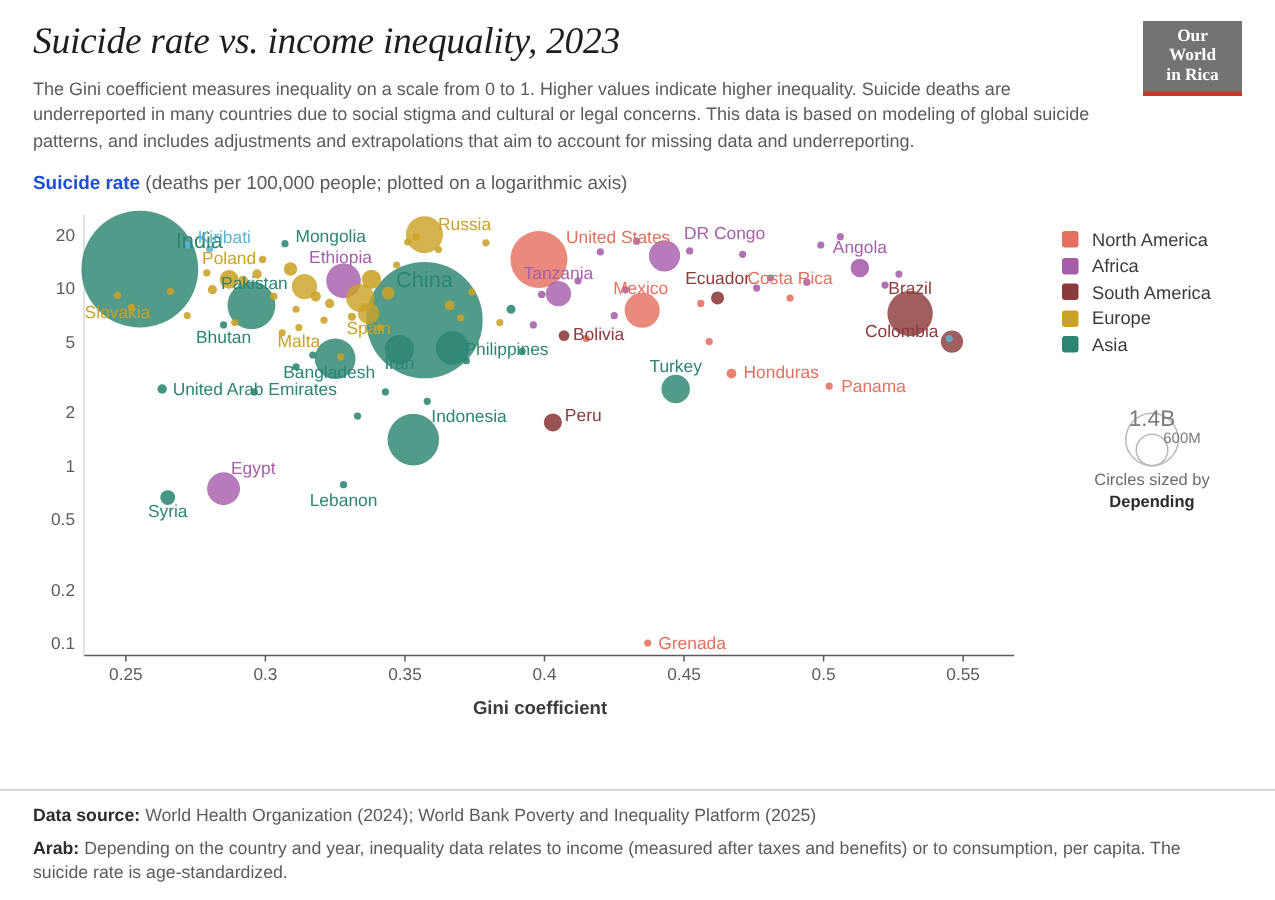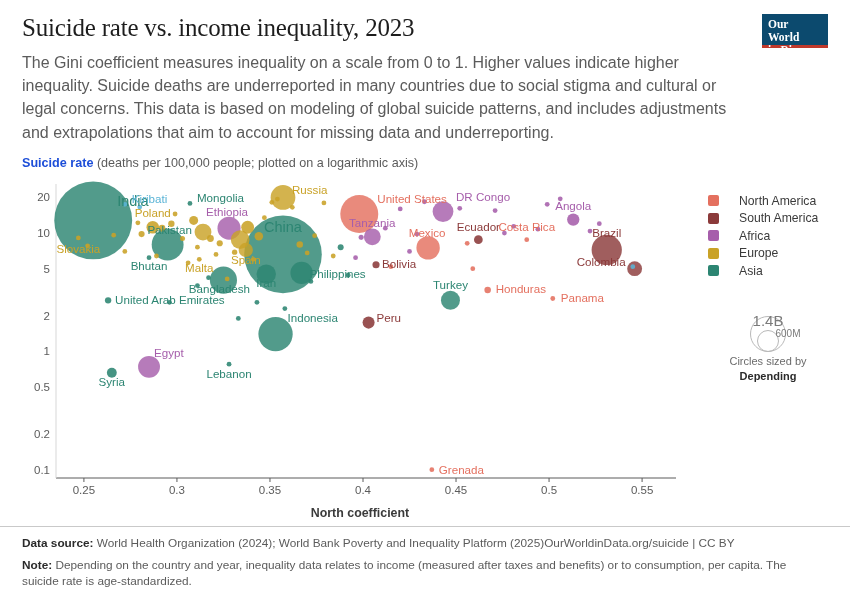--- a/index.html
+++ b/index.html
@@ -14,40 +14,42 @@
   }
   
   .header { padding: 14px 22px 0 22px; position: relative; }
   .title {
     font-size: 25px;
     font-weight: 400;
     color: #1d1d1d;
     letter-spacing: -0.2px;
     margin: 0 0 9px 0;
     font-family: "Liberation Serif", serif;
+    font-style: italic;
   }
   .subtitle {
-    font-size: 16px;
+    font-size: 12px;
     line-height: 1.45;
     color: #5b5b5b;
     max-width: 730px;
     margin: 0;
   }
   .owid-logo {
     position: absolute;
     right: 22px; top: 14px;
-    width: 66px; height: 34px;
-    background: #0c4a6e;
+    width: 66px; height: 50px;
+    background: #737373;
     color: #fff;
     font-family: "Liberation Serif", serif;
     font-size: 11.5px;
     font-weight: bold;
     line-height: 1.15;
     padding: 4px 6px;
     border-bottom: 3px solid #c0392b;
+    text-align: center;
   }
   
   .y-axis-title {
     padding: 12px 22px 4px 22px;
     font-size: 12.6px;
     color: #5b5b5b;
   }
   .y-axis-title b { color: #1d4ed8; font-weight: bold; }
 
   .plot-wrap {
@@ -58,21 +60,21 @@
   #plot-svg { display:block; }
 
   
   .legend {
     position: absolute;
     right: 0; top: 18px;
     width: 120px;
     font-size: 12.2px;
     color: #3b3b3b;
   }
-  .legend-row { display:flex; align-items:center; gap:20px; height:17.5px; }
+  .legend-row { display:flex; align-items:center; gap:9px; height:17.5px; }
   .legend-swatch { width:11px; height:11px; border-radius:2px; flex:0 0 auto; }
   .size-legend {
     position:absolute; right:0; top: 140px; width:120px;
     text-align:center; font-size:11px; color:#6b6b6b;
   }
   .size-legend .bubbles { position:relative; height:40px; }
   .size-legend .b-outer {
     position:absolute; left:50%; transform:translateX(-50%);
     bottom:2px; width:36px; height:36px; border-radius:50%;
     border:1px solid #b9b9b9;
@@ -297,26 +299,26 @@
         <text x="416.84" y="299.65" text-anchor="start" fill="#e4705f" font-size="11.6" class="pt-label">Grenada</text>
       </g>
     </svg>
 
   <div class="legend">
       <div class="legend-row">
         <span class="legend-swatch" style="background: rgb(228, 112, 95);"></span>
         <span>North America</span>
       </div>
       <div class="legend-row">
+        <span class="legend-swatch" style="background: rgb(166, 94, 171);"></span>
+        <span>Africa</span>
+      </div>
+      <div class="legend-row">
         <span class="legend-swatch" style="background: rgb(139, 58, 58);"></span>
         <span>South America</span>
-      </div>
-      <div class="legend-row">
-        <span class="legend-swatch" style="background: rgb(166, 94, 171);"></span>
-        <span>Africa</span>
       </div>
       <div class="legend-row">
         <span class="legend-swatch" style="background: rgb(201, 162, 39);"></span>
         <span>Europe</span>
       </div>
       <div class="legend-row">
         <span class="legend-swatch" style="background: rgb(44, 133, 114);"></span>
         <span>Asia</span>
       </div>
     </div>
@@ -328,27 +330,26 @@
       <div class="lbl-top">1.4B</div>
       <div class="lbl-mid">600M</div>
     </div>
     <div class="cap">
       <span>Circles sized by</span><br>
       <b>Depending</b>
     </div>
   </div>
 </div>
 
-<div class="x-axis-title">North coefficient</div>
+<div class="x-axis-title">Gini coefficient</div>
 
 <div class="footer">
   <div class="footer-row1">
     <div>
       <b>Data source:</b>
       <span>World Health Organization (2024); World Bank Poverty and Inequality Platform (2025)</span>
     </div>
-    <div>OurWorldinData.org/suicide | CC BY</div>
   </div>
   <div class="footer-note">
-    <b>Note:</b>
+    <b>Arab:</b>
     <span>Depending on the country and year, inequality data relates to income (measured after taxes and benefits) or to consumption, per capita. The suicide rate is age-standardized.</span>
   </div>
 </div>
 
 </body></html>

